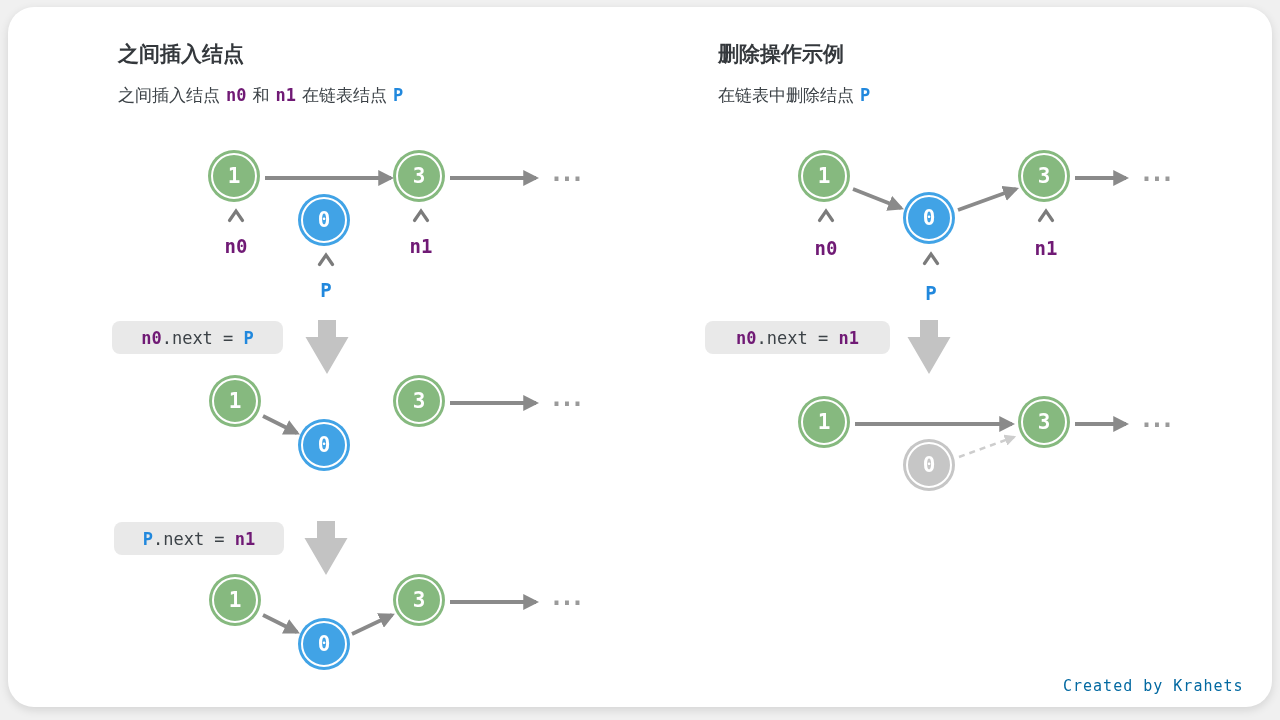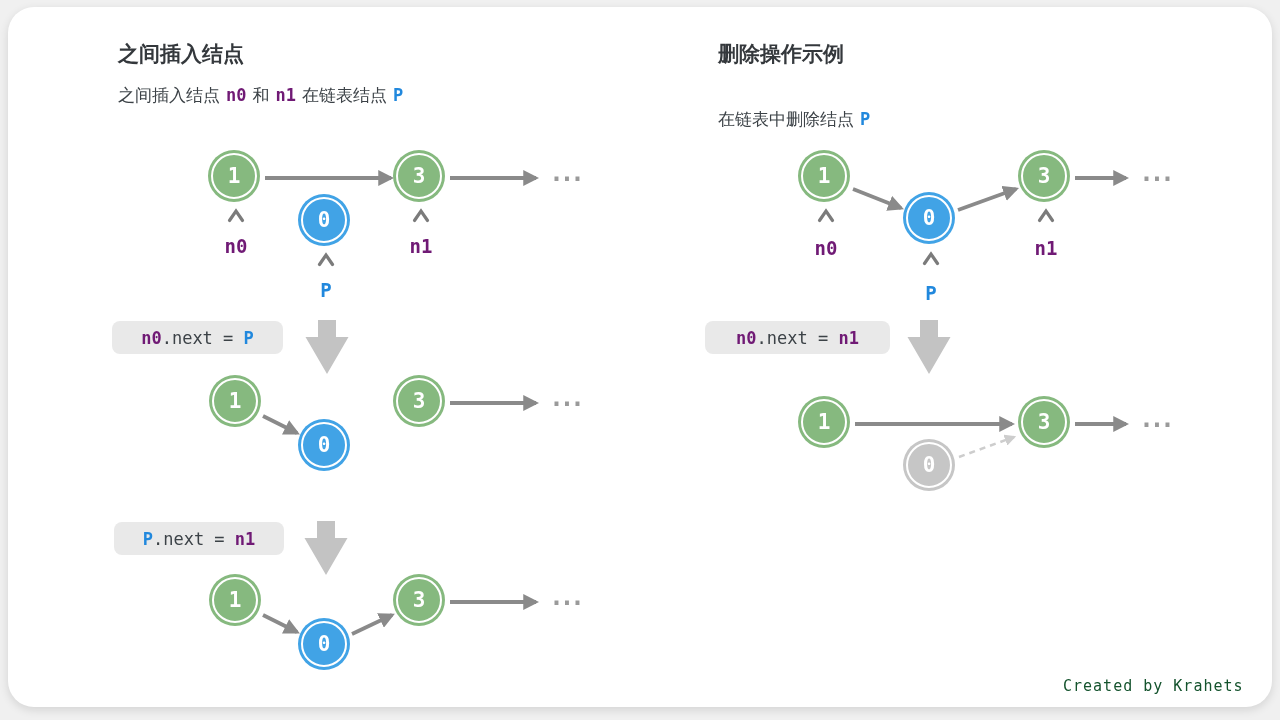--- a/index.html
+++ b/index.html
@@ -38,21 +38,21 @@
     font-family:"DejaVu Sans Mono","Liberation Mono",monospace;
     font-size:19px; font-weight:700;
   }
   .dots {
     width:50px; text-align:center; color:#9a9a9a;
     font-family:"DejaVu Sans Mono","Liberation Mono",monospace;
     font-size:24px; font-weight:700; letter-spacing:-4px; line-height:28px;
   }
   .watermark {
     font-family:"DejaVu Sans Mono","Liberation Mono",monospace;
-    font-size:15px; color:#14532d; letter-spacing:1px;
+    font-size:15px; color:#0369a1; letter-spacing:1px;
   }
   svg.overlay { position:absolute; left:0; top:0; z-index:1; }
   .layer2 { z-index:2; }
 </style>
 </head>
 <body>
 
 <div class="card"></div>
 
 <svg class="overlay" width="1280" height="720">
@@ -94,21 +94,21 @@
   <path d="M317,521 h18 v17 h12.5 L326,575 L304.5,538 h12.5 Z" fill="#c3c3c3"></path>
   <path d="M920,320 h18 v17 h12.5 L929,374 L907.5,337 h12.5 Z" fill="#c3c3c3"></path>
 </svg>
 
 <div class="abs layer2 title" style="left:118px; top:40px;">之间插入结点</div>
 <div class="abs layer2 subtitle" style="left:118px; top:84px;">
   <span>之间插入结点</span><span class="tok tok-green">n0</span><span>和</span><span class="tok tok-green">n1</span><span>在链表结点</span><span class="tok tok-blue">P</span>
 </div>
 
 <div class="abs layer2 title" style="left:718px; top:40px;">删除操作示例</div>
-<div class="abs layer2 subtitle" style="left:718px; top:84px;margin-top:24px;">
+<div class="abs layer2 subtitle" style="left:718px; top:84px;">
   <span>在链表中删除结点</span><span class="tok tok-blue">P</span>
 </div>
 
 <div class="abs layer2 code-box" style="left:112px; top:321px; width:171px;">
   <span class="lhs tok-green">n0</span><span>.next = </span><span class="rhs tok-blue">P</span>
 </div>
 <div class="abs layer2 code-box" style="left:114px; top:522px; width:170px;">
   <span class="lhs tok-blue">P</span><span>.next = </span><span class="rhs tok-green">n1</span>
 </div>
 <div class="abs layer2 code-box" style="left:705px; top:321px; width:185px;">

